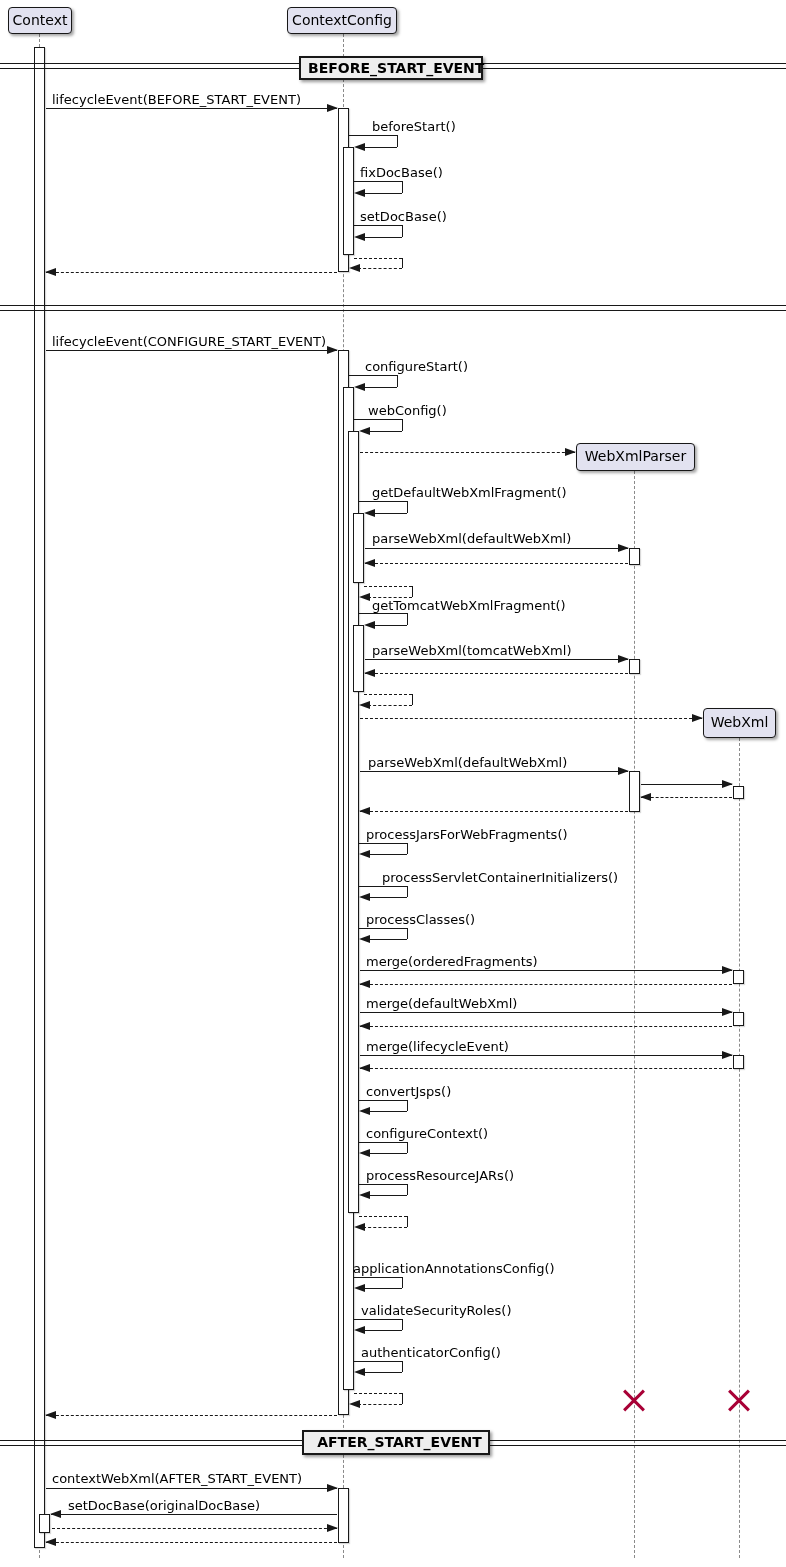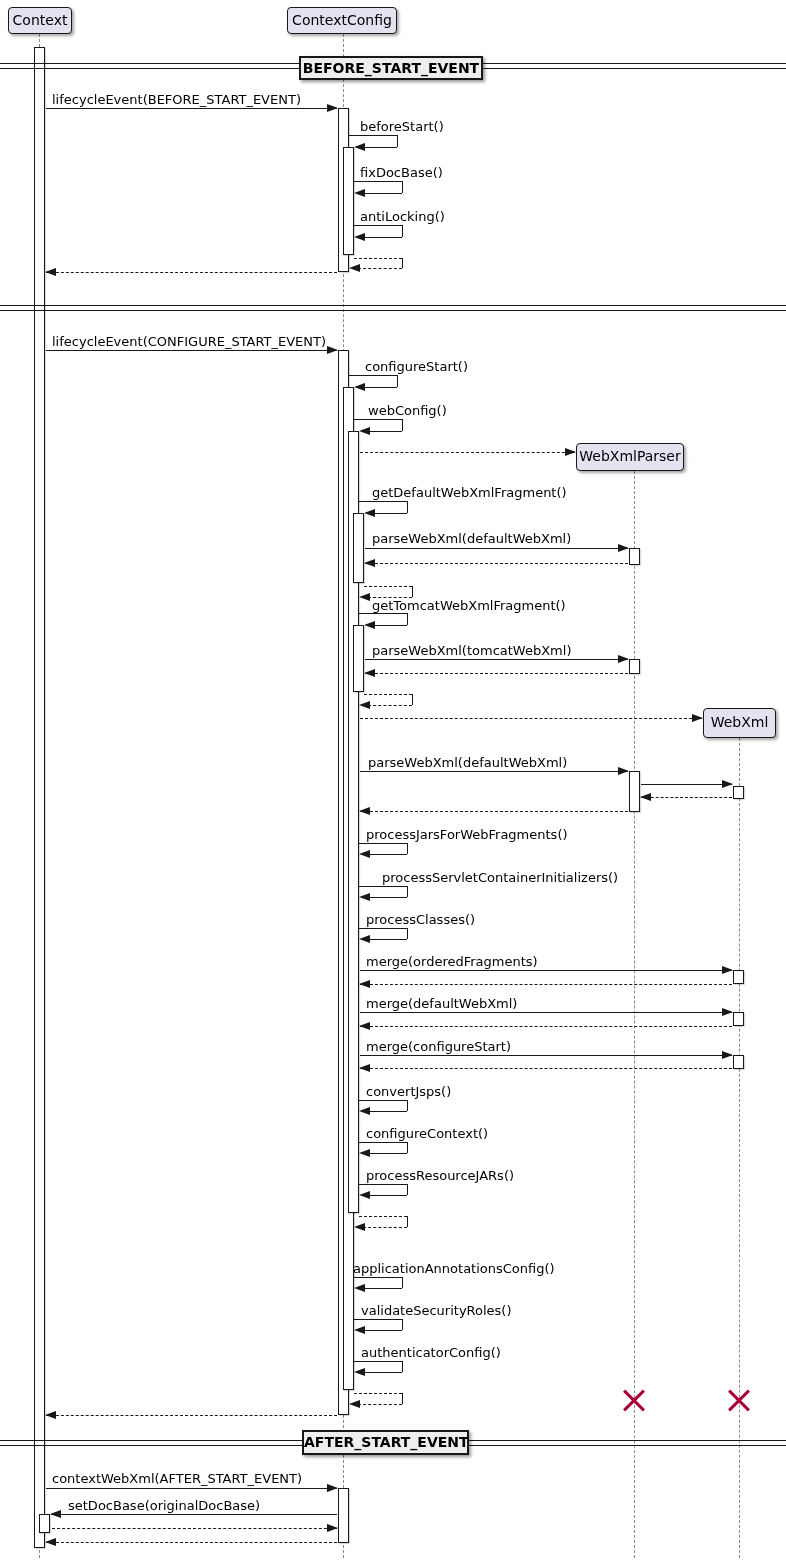--- a/index.html
+++ b/index.html
@@ -25,43 +25,44 @@
   .divider-box{
     position:absolute;
     background:#EEEEEE;
     border:2px solid #181818;
     box-shadow:2px 2px 3px rgba(0,0,0,0.4);
     font-size:14px;font-weight:bold;color:#000;
     text-align:center;
     z-index:6;
     box-sizing:border-box;
     white-space:nowrap;
+    padding-left:7px;
   }
   .lifeline{position:absolute;width:0;border-left:1.2px dashed #8A8A8A;z-index:1;}
   .divline{position:absolute;height:0;border-top:1.5px solid #181818;z-index:4;}
   .act{position:absolute;background:#FFFFFF;border:1.4px solid #181818;box-sizing:border-box;z-index:3;box-shadow:1px 1px 1px rgba(0,0,0,0.15);}
   .hl{position:absolute;height:0;z-index:4;}
   .vl{position:absolute;width:0;z-index:4;}
   .solid-l{border-top:1.5px solid #181818;}
   .dashed-l{border-top:1.5px dashed #181818;}
   .solid-v{border-left:1.5px solid #181818;}
   .head{position:absolute;width:0;height:0;z-index:5;}
   .msg-label{position:absolute;font-size:13px;color:#000;white-space:nowrap;z-index:5;line-height:15px;}
   .xline{position:absolute;height:0;border-top:3.2px solid #A80036;z-index:5;}
 </style>
 </head>
 <body>
 
 <div id="stage">
   <div class="pbox" style="left: 8px; top: 7px; width: 64px; height: 27px; line-height: 24px;">Context</div>
   <div class="pbox" style="left: 287px; top: 7px; width: 110px; height: 27px; line-height: 24px;">ContextConfig</div>
-  <div class="pbox" style="left: 576px; top: 443px; width: 108px; height: 28px; line-height: 25px;">WebXmlParser</div>
+  <div class="pbox" style="left: 576px; top: 443px; width: 119px; height: 28px; line-height: 25px;">WebXmlParser</div>
   <div class="pbox" style="left: 703px; top: 708px; width: 73px; height: 30px; line-height: 27px;">WebXml</div>
   <div class="divider-box" style="left: 299px; top: 56px; width: 184px; height: 24px; line-height: 20px;">BEFORE_START_EVENT</div>
-  <div class="divider-box" style="left: 302px; top: 1430px; width: 167px; height: 25px; line-height: 21px;">AFTER_START_EVENT</div>
+  <div class="divider-box" style="left: 302px; top: 1430px; width: 188px; height: 25px; line-height: 21px;">AFTER_START_EVENT</div>
 <div class="lifeline" style="left: 39px; top: 34px; height: 1524px;"></div>
     <div class="lifeline" style="left: 343px; top: 34px; height: 1524px;"></div>
     <div class="lifeline" style="left: 634px; top: 471px; height: 1087px;"></div>
     <div class="lifeline" style="left: 739px; top: 738px; height: 820px;"></div>
     <div class="divline" style="left: 0px; top: 63px; width: 786px;"></div>
     <div class="divline" style="left: 0px; top: 68px; width: 786px;"></div>
     <div class="divline" style="left: 0px; top: 305px; width: 786px;"></div>
     <div class="divline" style="left: 0px; top: 310px; width: 786px;"></div>
     <div class="divline" style="left: 0px; top: 1440px; width: 786px;"></div>
     <div class="divline" style="left: 0px; top: 1445px; width: 786px;"></div>
@@ -82,31 +83,31 @@
     <div class="act" style="left: 733px; top: 1055px; width: 11px; height: 14px;"></div>
     <div class="act" style="left: 338px; top: 1488px; width: 11px; height: 55px;"></div>
     <div class="act" style="left: 39px; top: 1514px; width: 11px; height: 19px;"></div>
     <div class="hl solid-l" style="left: 46px; top: 108px; width: 291px;"></div>
     <div class="head" style="left: 327px; top: 103.5px; border-top: 4.5px solid transparent; border-bottom: 4.5px solid transparent; border-left: 11px solid rgb(24, 24, 24);"></div>
     <div class="msg-label" style="left: 52px; top: 92px;">lifecycleEvent(BEFORE_START_EVENT)</div>
     <div class="hl solid-l" style="left: 349px; top: 135px; width: 48px;"></div>
     <div class="vl solid-v" style="left: 397px; top: 135px; height: 12px;"></div>
     <div class="hl solid-l" style="left: 363px; top: 147px; width: 34px;"></div>
     <div class="head" style="left: 354px; top: 142.5px; border-top: 4.5px solid transparent; border-bottom: 4.5px solid transparent; border-right: 11px solid rgb(24, 24, 24);"></div>
-    <div class="msg-label" style="left: 360px; top: 119px;">beforeStart()</div>
+    <div class="msg-label" style="left: 372px; top: 119px;">beforeStart()</div>
     <div class="hl solid-l" style="left: 354px; top: 181px; width: 48px;"></div>
     <div class="vl solid-v" style="left: 402px; top: 181px; height: 12px;"></div>
     <div class="hl solid-l" style="left: 363px; top: 193px; width: 39px;"></div>
     <div class="head" style="left: 354px; top: 188.5px; border-top: 4.5px solid transparent; border-bottom: 4.5px solid transparent; border-right: 11px solid rgb(24, 24, 24);"></div>
     <div class="msg-label" style="left: 360px; top: 165px;">fixDocBase()</div>
     <div class="hl solid-l" style="left: 354px; top: 225px; width: 48px;"></div>
     <div class="vl solid-v" style="left: 402px; top: 225px; height: 12px;"></div>
     <div class="hl solid-l" style="left: 363px; top: 237px; width: 39px;"></div>
     <div class="head" style="left: 354px; top: 232.5px; border-top: 4.5px solid transparent; border-bottom: 4.5px solid transparent; border-right: 11px solid rgb(24, 24, 24);"></div>
-    <div class="msg-label" style="left: 360px; top: 209px;">antiLocking()</div>
+    <div class="msg-label" style="left: 360px; top: 209px;">setDocBase()</div>
     <div class="hl dashed-l" style="left: 354px; top: 258px; width: 48px;"></div>
     <div class="vl solid-v" style="left: 402px; top: 258px; height: 10px;"></div>
     <div class="hl dashed-l" style="left: 358px; top: 268px; width: 44px;"></div>
     <div class="head" style="left: 349px; top: 263.5px; border-top: 4.5px solid transparent; border-bottom: 4.5px solid transparent; border-right: 11px solid rgb(24, 24, 24);"></div>
     <div class="hl dashed-l" style="left: 46px; top: 272px; width: 291px;"></div>
     <div class="head" style="left: 45px; top: 267.5px; border-top: 4.5px solid transparent; border-bottom: 4.5px solid transparent; border-right: 11px solid rgb(24, 24, 24);"></div>
     <div class="hl solid-l" style="left: 46px; top: 350px; width: 291px;"></div>
     <div class="head" style="left: 327px; top: 345.5px; border-top: 4.5px solid transparent; border-bottom: 4.5px solid transparent; border-left: 11px solid rgb(24, 24, 24);"></div>
     <div class="msg-label" style="left: 52px; top: 334px;">lifecycleEvent(CONFIGURE_START_EVENT)</div>
     <div class="hl solid-l" style="left: 349px; top: 375px; width: 48px;"></div>
@@ -180,21 +181,21 @@
     <div class="msg-label" style="left: 366px; top: 954px;">merge(orderedFragments)</div>
     <div class="hl dashed-l" style="left: 360px; top: 984px; width: 372px;"></div>
     <div class="head" style="left: 359px; top: 979.5px; border-top: 4.5px solid transparent; border-bottom: 4.5px solid transparent; border-right: 11px solid rgb(24, 24, 24);"></div>
     <div class="hl solid-l" style="left: 360px; top: 1012px; width: 372px;"></div>
     <div class="head" style="left: 722px; top: 1007.5px; border-top: 4.5px solid transparent; border-bottom: 4.5px solid transparent; border-left: 11px solid rgb(24, 24, 24);"></div>
     <div class="msg-label" style="left: 366px; top: 996px;">merge(defaultWebXml)</div>
     <div class="hl dashed-l" style="left: 360px; top: 1026px; width: 372px;"></div>
     <div class="head" style="left: 359px; top: 1021.5px; border-top: 4.5px solid transparent; border-bottom: 4.5px solid transparent; border-right: 11px solid rgb(24, 24, 24);"></div>
     <div class="hl solid-l" style="left: 360px; top: 1055px; width: 372px;"></div>
     <div class="head" style="left: 722px; top: 1050.5px; border-top: 4.5px solid transparent; border-bottom: 4.5px solid transparent; border-left: 11px solid rgb(24, 24, 24);"></div>
-    <div class="msg-label" style="left: 366px; top: 1039px;">merge(configureStart)</div>
+    <div class="msg-label" style="left: 366px; top: 1039px;">merge(lifecycleEvent)</div>
     <div class="hl dashed-l" style="left: 360px; top: 1068px; width: 372px;"></div>
     <div class="head" style="left: 359px; top: 1063.5px; border-top: 4.5px solid transparent; border-bottom: 4.5px solid transparent; border-right: 11px solid rgb(24, 24, 24);"></div>
     <div class="hl solid-l" style="left: 359px; top: 1100px; width: 48px;"></div>
     <div class="vl solid-v" style="left: 407px; top: 1100px; height: 11px;"></div>
     <div class="hl solid-l" style="left: 368px; top: 1111px; width: 39px;"></div>
     <div class="head" style="left: 359px; top: 1106.5px; border-top: 4.5px solid transparent; border-bottom: 4.5px solid transparent; border-right: 11px solid rgb(24, 24, 24);"></div>
     <div class="msg-label" style="left: 366px; top: 1084px;">convertJsps()</div>
     <div class="hl solid-l" style="left: 359px; top: 1142px; width: 48px;"></div>
     <div class="vl solid-v" style="left: 407px; top: 1142px; height: 11px;"></div>
     <div class="hl solid-l" style="left: 368px; top: 1153px; width: 39px;"></div>

